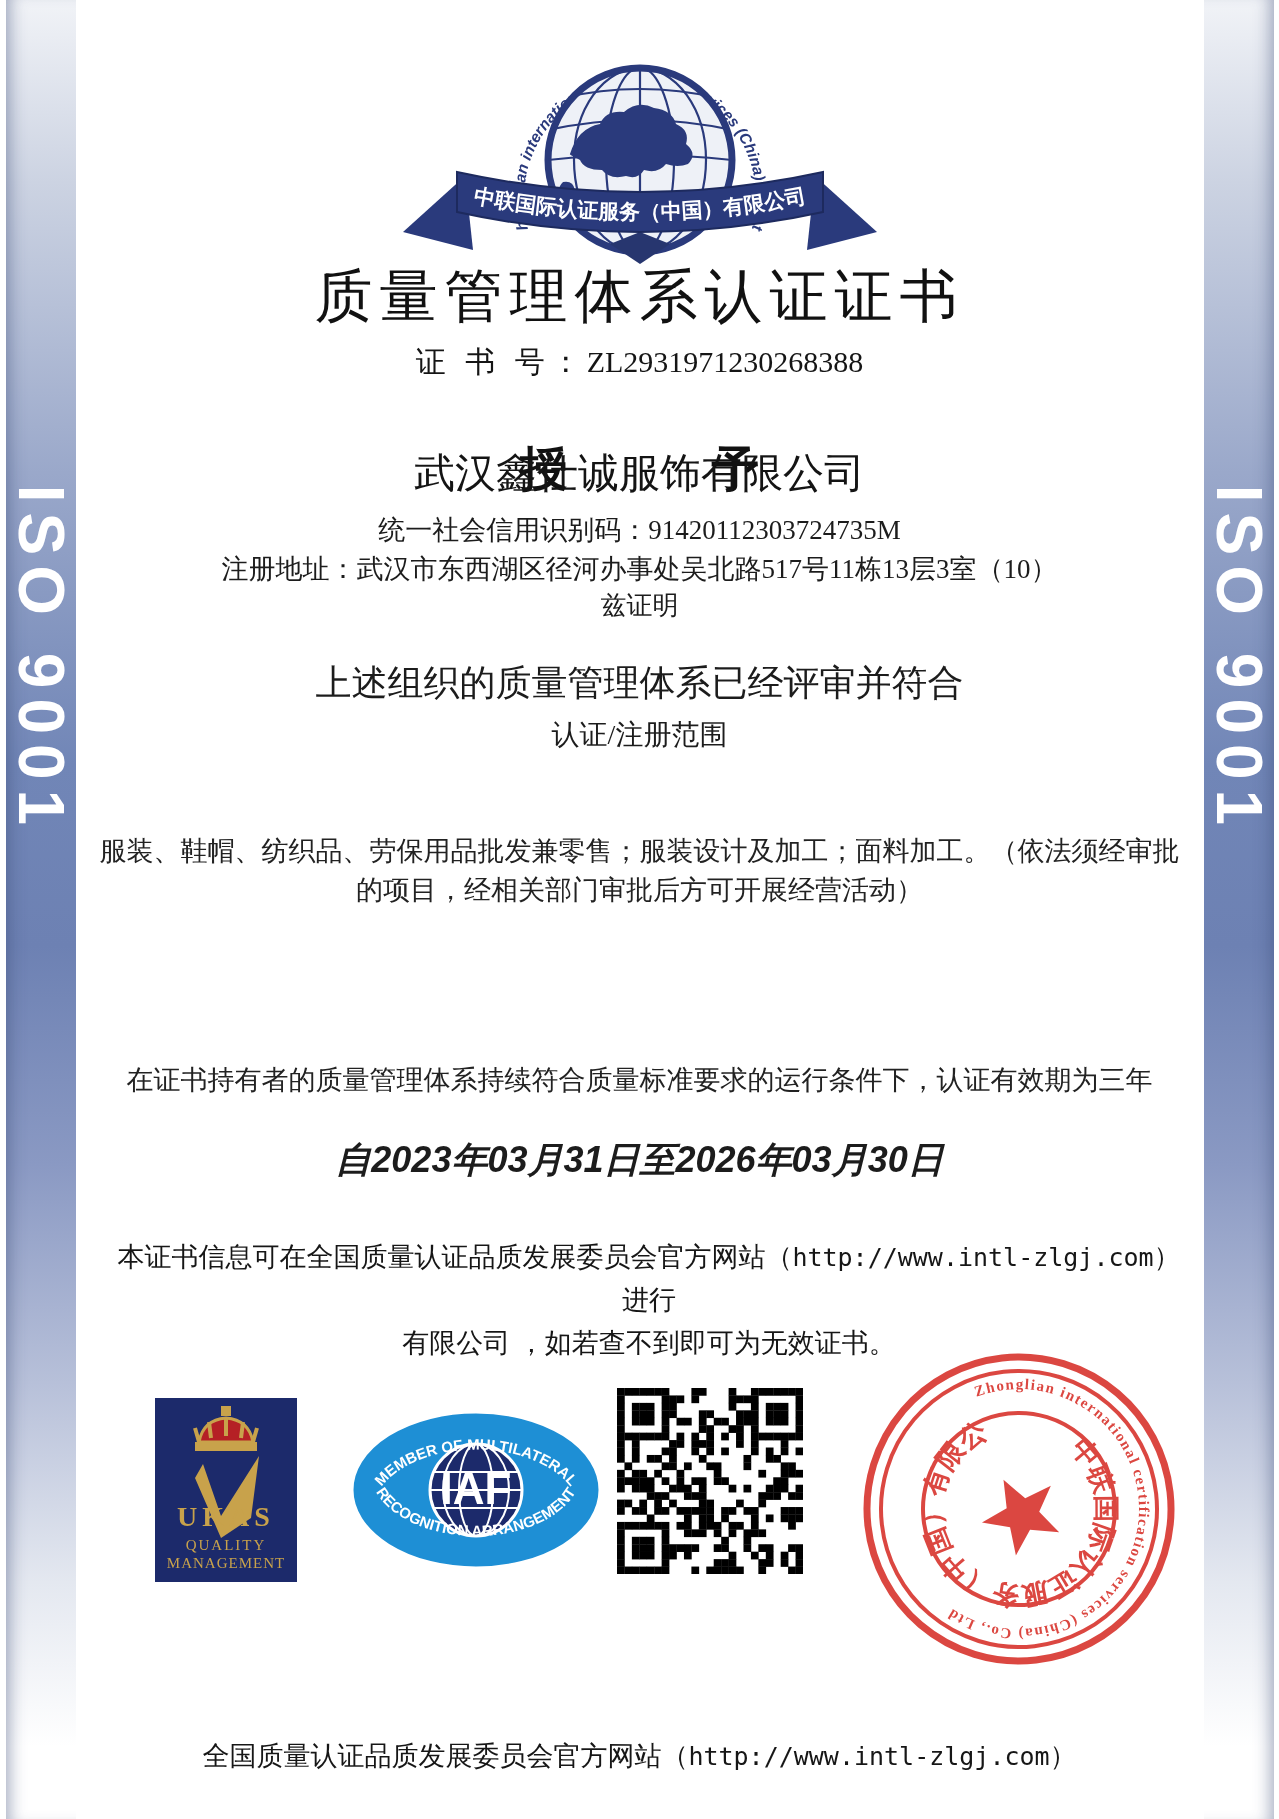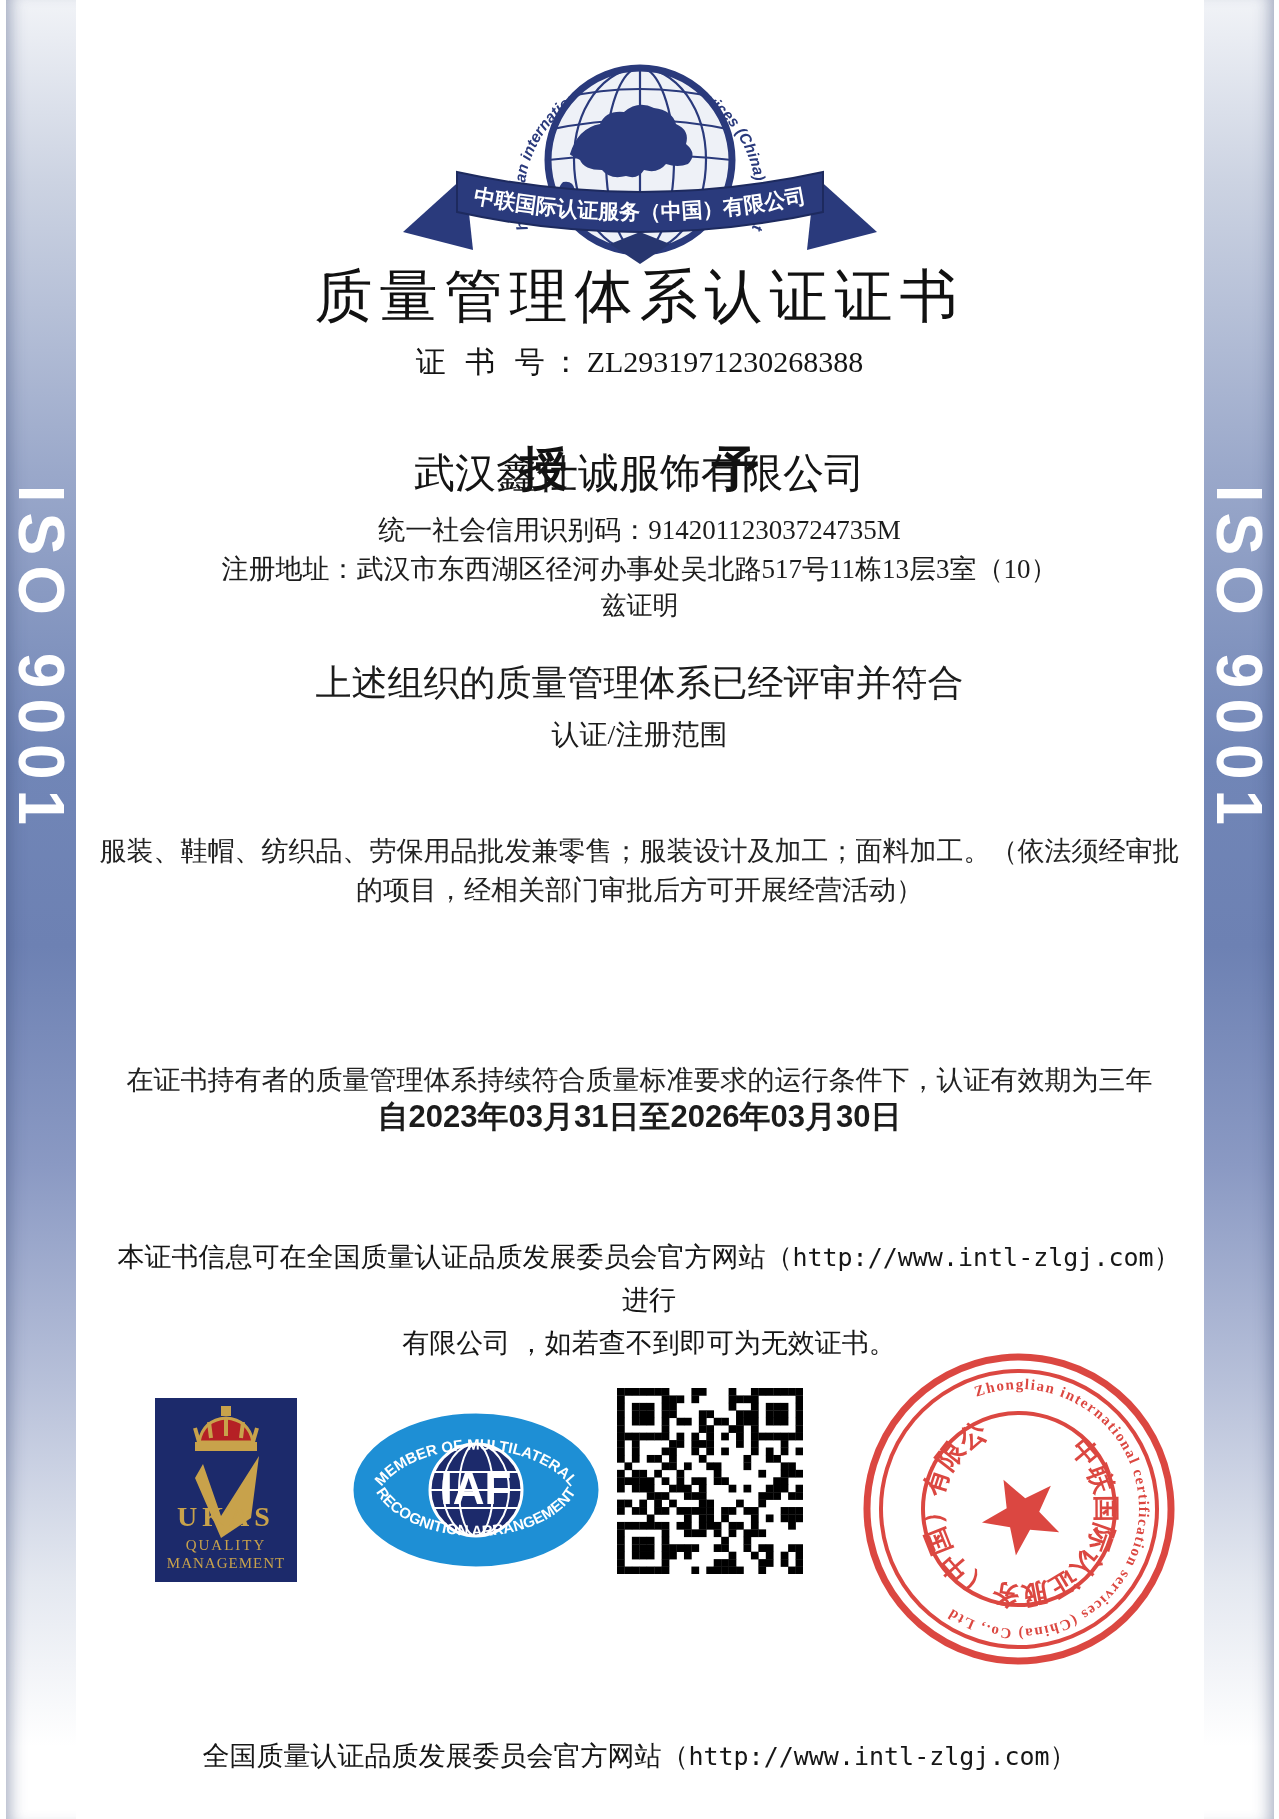--- a/index.html
+++ b/index.html
@@ -26,21 +26,21 @@
   .credit{top:512px;font-size:27px;font-family:"Liberation Serif",serif;}
   .address{top:551px;font-size:27px;font-family:"Liberation Serif",serif;}
   .hereby{top:588px;font-size:26px;font-family:"Liberation Serif",serif;}
   .statement{top:659px;font-size:36px;font-family:"Liberation Serif",serif;}
   .standard{top:670px;font-size:28px;font-weight:600;}
   .standard .latin{font-family:"DejaVu Sans Mono",monospace;letter-spacing:0px;}
   .scope-label{top:716px;font-size:28px;font-family:"Liberation Serif",serif;}
   .scope-text{top:832px;left:94px;right:94px;font-size:27px;line-height:1.45;
     font-family:"Liberation Serif",serif;color:#222;}
   .validity{top:1062px;font-size:27px;font-family:"Liberation Serif",serif;color:#222;}
-  .dates{top:1096px;font-size:31px;font-weight:600;}
+  .dates{top:1136px;font-size:36px;font-weight:600;font-style:italic;}
   .info{top:1236px;font-size:27px;line-height:1.6;color:#161616;margin-left:19px;}
   .info .url,.footer .url{font-family:"DejaVu Sans Mono",monospace;font-size:25px;}
   .footer{top:1738px;font-size:27px;color:#161616;}
   
   .ukas{position:absolute;left:155px;top:1398px;width:114px;height:184px;}
   .iaf{position:absolute;left:350px;top:1410px;width:252px;height:160px;}
   .qr{position:absolute;left:617px;top:1388px;width:186px;height:186px;}
   .seal{position:absolute;left:860px;top:1350px;width:318px;height:318px;}
   svg{display:block;}
 </style>

